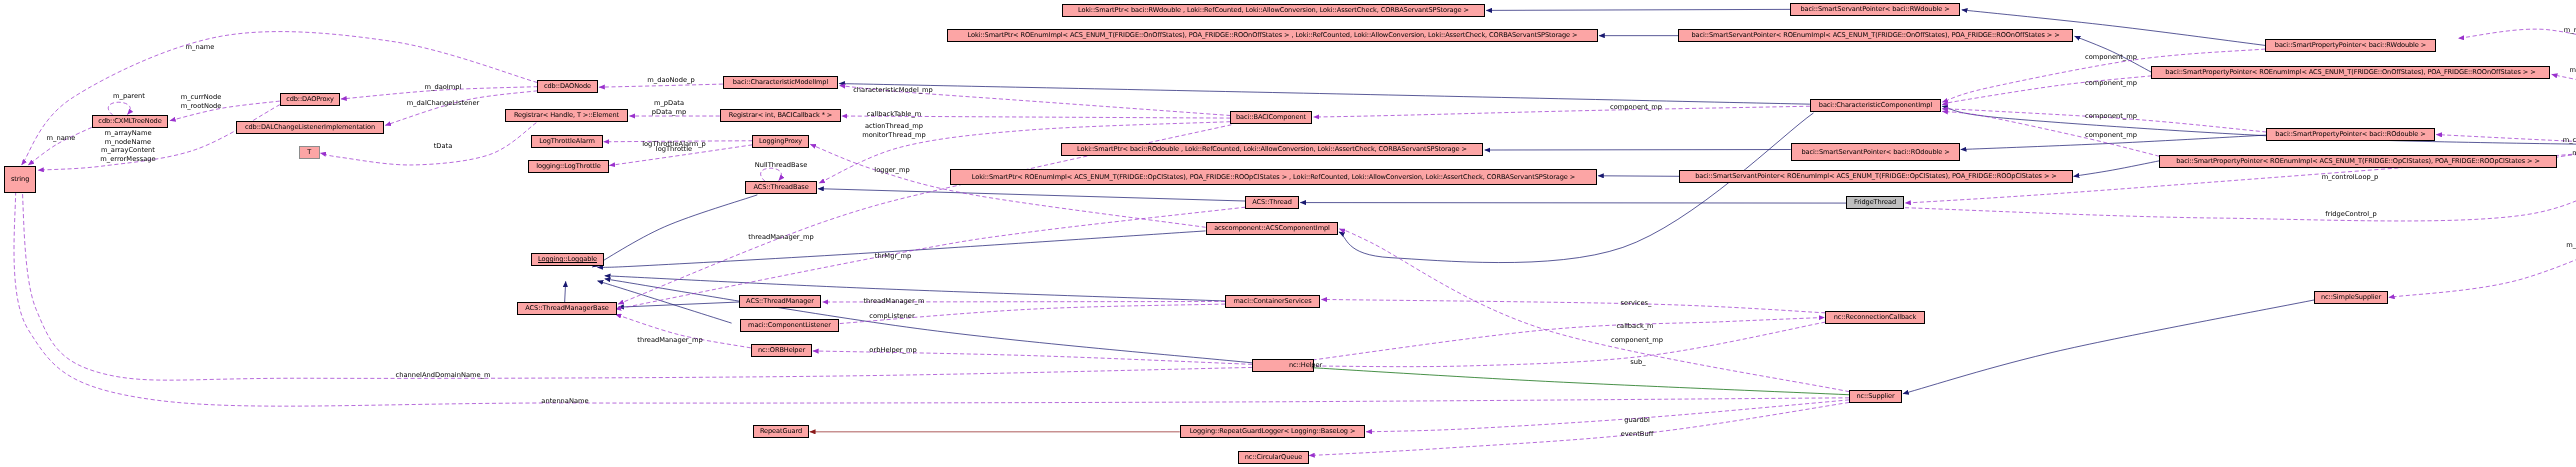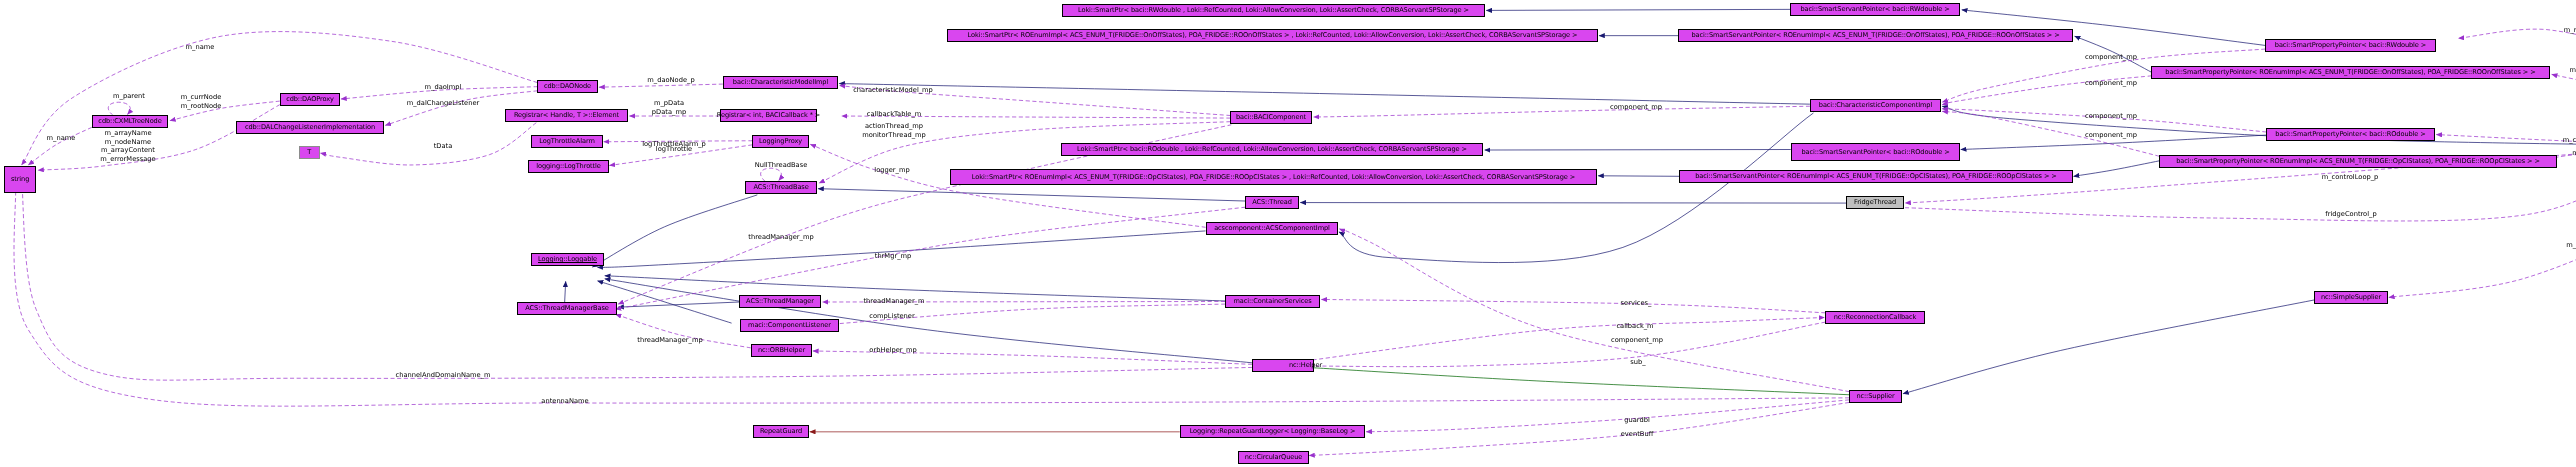--- a/index.html
+++ b/index.html
@@ -1,19 +1,19 @@
 <!DOCTYPE html>
 <html style="font-size:8.2px"><head>
 <meta charset="utf-8">
 <style>
   html,body{margin:0;padding:0;background:#ffffff;}
   .diagram{position:relative;width:2712px;height:468px;background:#ffffff;overflow:hidden;
            font-family:"DejaVu Sans",sans-serif;}
   .edge-layer{position:absolute;left:0;top:0;z-index:1;}
-  .node{position:absolute;background:#d946ef;border:0.5px solid #000000;box-sizing:border-box;
+  .node{position:absolute;background:#fca5a5;border:0.5px solid #000000;box-sizing:border-box;
         display:flex;align-items:center;justify-content:center;white-space:nowrap;
         font-size:6.6px;line-height:1;letter-spacing:-0.1px;color:#000;z-index:2;}
   .edge-label{position:absolute;transform:translate(-50%,-50%);font-size:6.7px;line-height:1.3;
         color:#000;white-space:pre-line;text-align:center;z-index:3;pointer-events:none;}
 </style>
 </head>
 <body>
 
 <div class="diagram">
   <svg class="edge-layer" width="2712" height="468" viewBox="0 0 5264 908">
@@ -100,21 +100,21 @@
     </svg>
   <div>
       <div class="node" style="left: 4.1px; top: 166px; width: 32px; height: 27px;">string</div>
       <div class="node" style="left: 92px; top: 115px; width: 76px; height: 13.4px;">cdb::CXMLTreeNode</div>
       <div class="node" style="left: 280px; top: 93px; width: 60px; height: 13.4px;">cdb::DAOProxy</div>
       <div class="node" style="left: 236px; top: 121px; width: 148px; height: 13.4px;">cdb::DALChangeListenerImplementation</div>
       <div class="node" style="left: 299px; top: 146px; width: 20.6px; height: 13.4px; border-color: rgb(140, 140, 140);">T</div>
       <div class="node" style="left: 537px; top: 80px; width: 61px; height: 13.4px;">cdb::DAONode</div>
       <div class="node" style="left: 505px; top: 109px; width: 123px; height: 13.4px;">Registrar&lt; Handle, T &gt;::Element</div>
       <div class="node" style="left: 723px; top: 76px; width: 115px; height: 13.4px;">baci::CharacteristicModelImpl</div>
-      <div class="node" style="left: 720px; top: 109px; width: 97px; height: 13.4px;">Registrar&lt; int, BACICallback * &gt;</div>
+      <div class="node" style="left: 720px; top: 109px; width: 121px; height: 13.4px;">Registrar&lt; int, BACICallback * &gt;</div>
       <div class="node" style="left: 531px; top: 135px; width: 72px; height: 13.4px;">LogThrottleAlarm</div>
       <div class="node" style="left: 528px; top: 160px; width: 81px; height: 13.4px;">logging::LogThrottle</div>
       <div class="node" style="left: 752px; top: 135px; width: 57px; height: 13.4px;">LoggingProxy</div>
       <div class="node" style="left: 745px; top: 181px; width: 72px; height: 13.4px;">ACS::ThreadBase</div>
       <div class="node" style="left: 531px; top: 253px; width: 73px; height: 13.4px; text-decoration: underline;">Logging::Loggable</div>
       <div class="node" style="left: 517px; top: 302px; width: 100px; height: 13.4px;">ACS::ThreadManagerBase</div>
       <div class="node" style="left: 739px; top: 295px; width: 82px; height: 13.4px;">ACS::ThreadManager</div>
       <div class="node" style="left: 732px; top: 319px; width: 99px; height: 13.4px; margin-left: 8px;">maci::ComponentListener</div>
       <div class="node" style="left: 751px; top: 344px; width: 61px; height: 13.4px;">nc::ORBHelper</div>
       <div class="node" style="left: 753px; top: 425px; width: 56px; height: 13.4px;">RepeatGuard</div>

